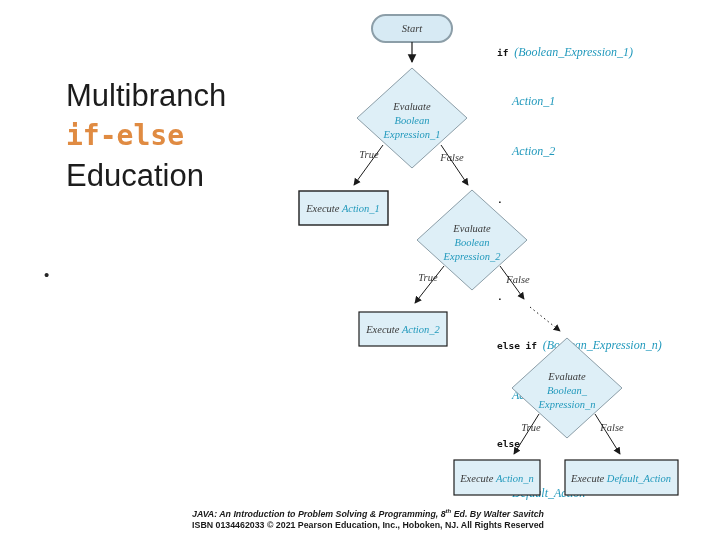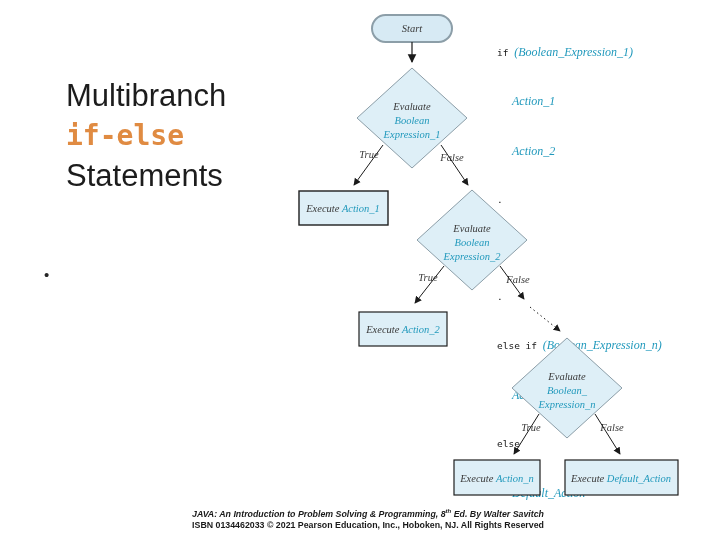--- a/index.html
+++ b/index.html
@@ -15,21 +15,21 @@
     font-weight:700;font-size:28px;line-height:40px;color:#E08B42;
   }
   
   .bullet{position:absolute;left:44px;top:265px;display:flex;gap:9px;
     font-size:15px;line-height:19px;color:#262626;}
   .bullet-dot{font-size:15px;line-height:19px;}
   
   .code{position:absolute;left:497px;top:10px;white-space:pre;}
   .code-line{font-size:10px;line-height:12.4px;}
   .kw{font-family:"DejaVu Sans Mono","Liberation Mono",monospace;
-      font-weight:400;font-size:9.5px;color:#141414;text-align:right;}
+      font-weight:700;font-size:9.5px;color:#141414;text-align:right;}
   .expr{font-family:"Liberation Serif","DejaVu Serif",serif;
       font-style:italic;font-size:12px;color:#2199BC;}
   .ind{padding-left:15px;}
   
   svg.flow{position:absolute;left:0;top:0;}
   svg.flow text{
     font-family:"Liberation Serif","DejaVu Serif",serif;
     font-style:italic;font-size:10.5px;fill:#3a3a3a;
   }
   svg.flow .teal{fill:#2199BC;}
@@ -40,21 +40,21 @@
   .footer sup{font-size:6px;}
 </style>
 </head>
 <body>
 
 <div class="slide">
 
   <div class="title">
     <div class="title-main">Multibranch</div>
     <div class="title-code">if-else</div>
-    <div class="title-main">Statements</div>
+    <div class="title-main">Education</div>
   </div>
 
   <div class="bullet">
     <span class="bullet-dot">•</span>
   </div>
 
   <div class="code">
     <div class="code-line"><span class="kw">if </span><span class="expr">(Boolean_Expression_1)</span></div>
     <div class="code-line ind"><span class="expr">Action_1</span></div>
     <div class="code-line ind"><span class="expr">Action_2</span></div>

